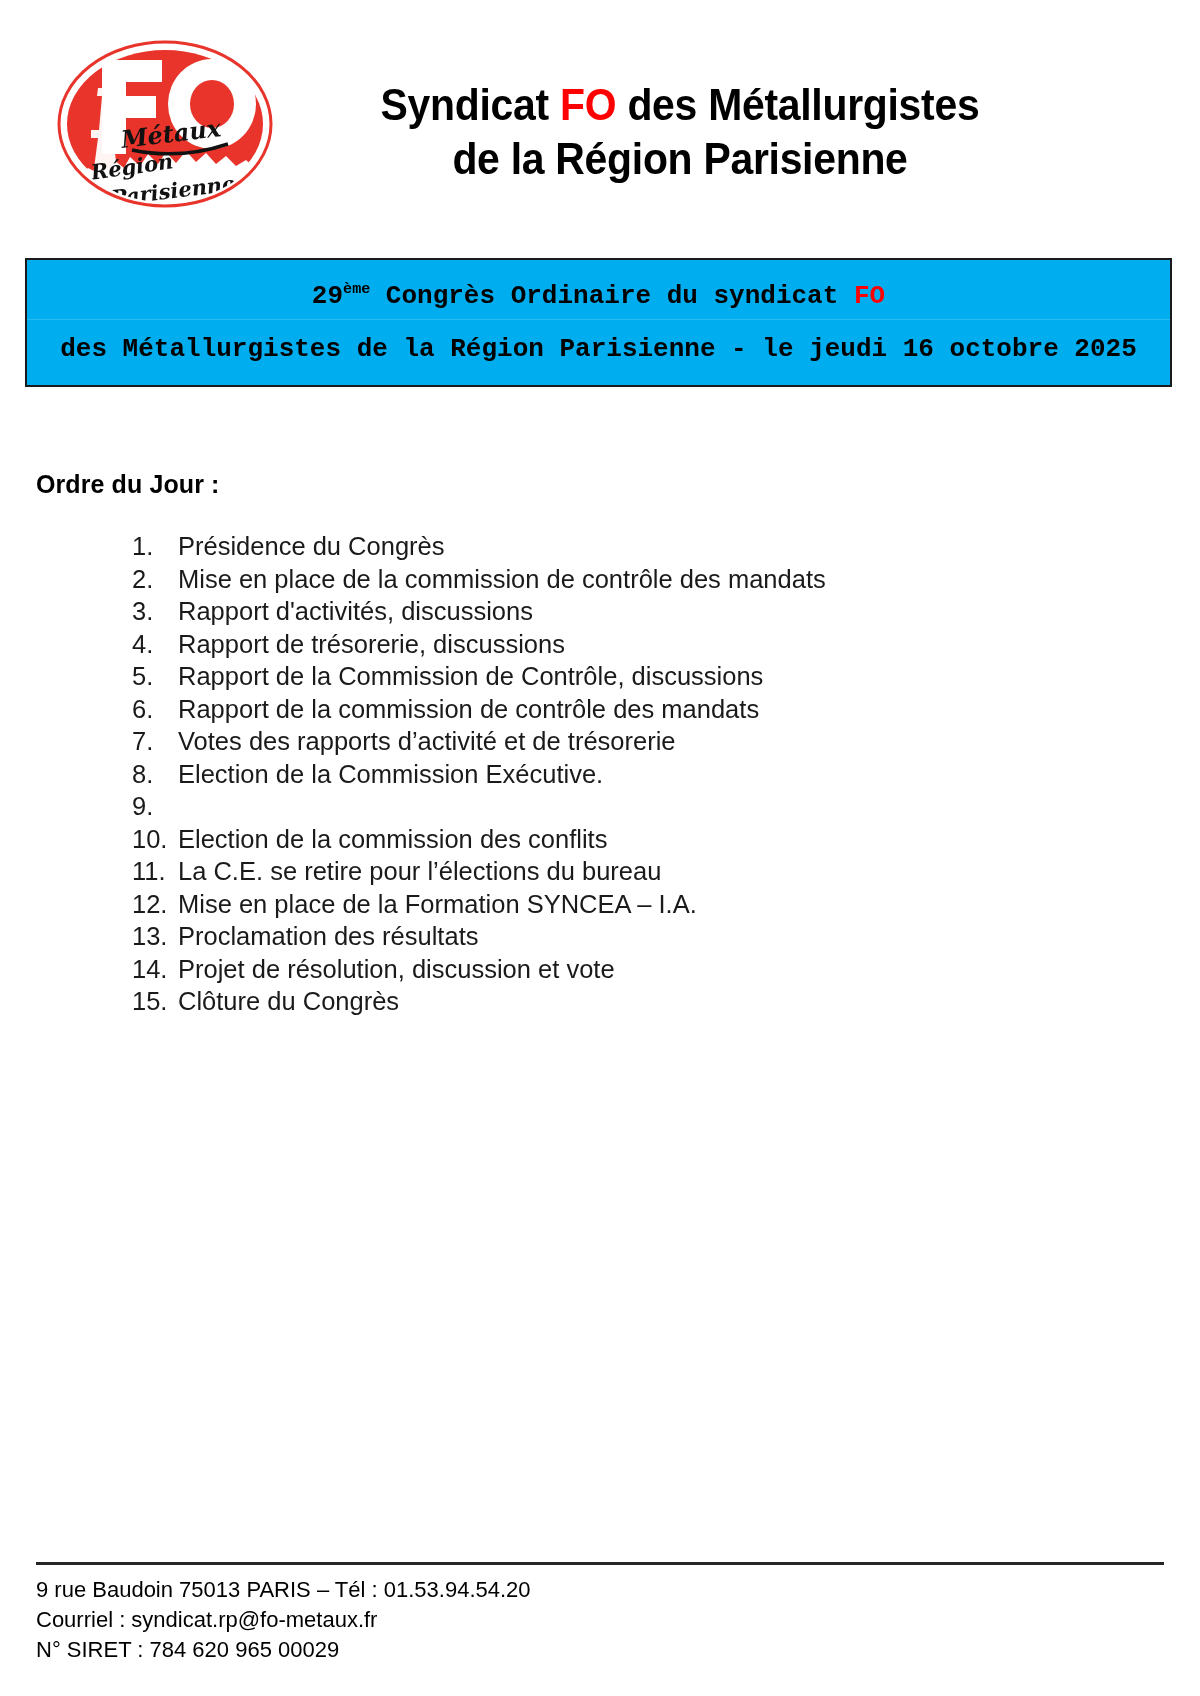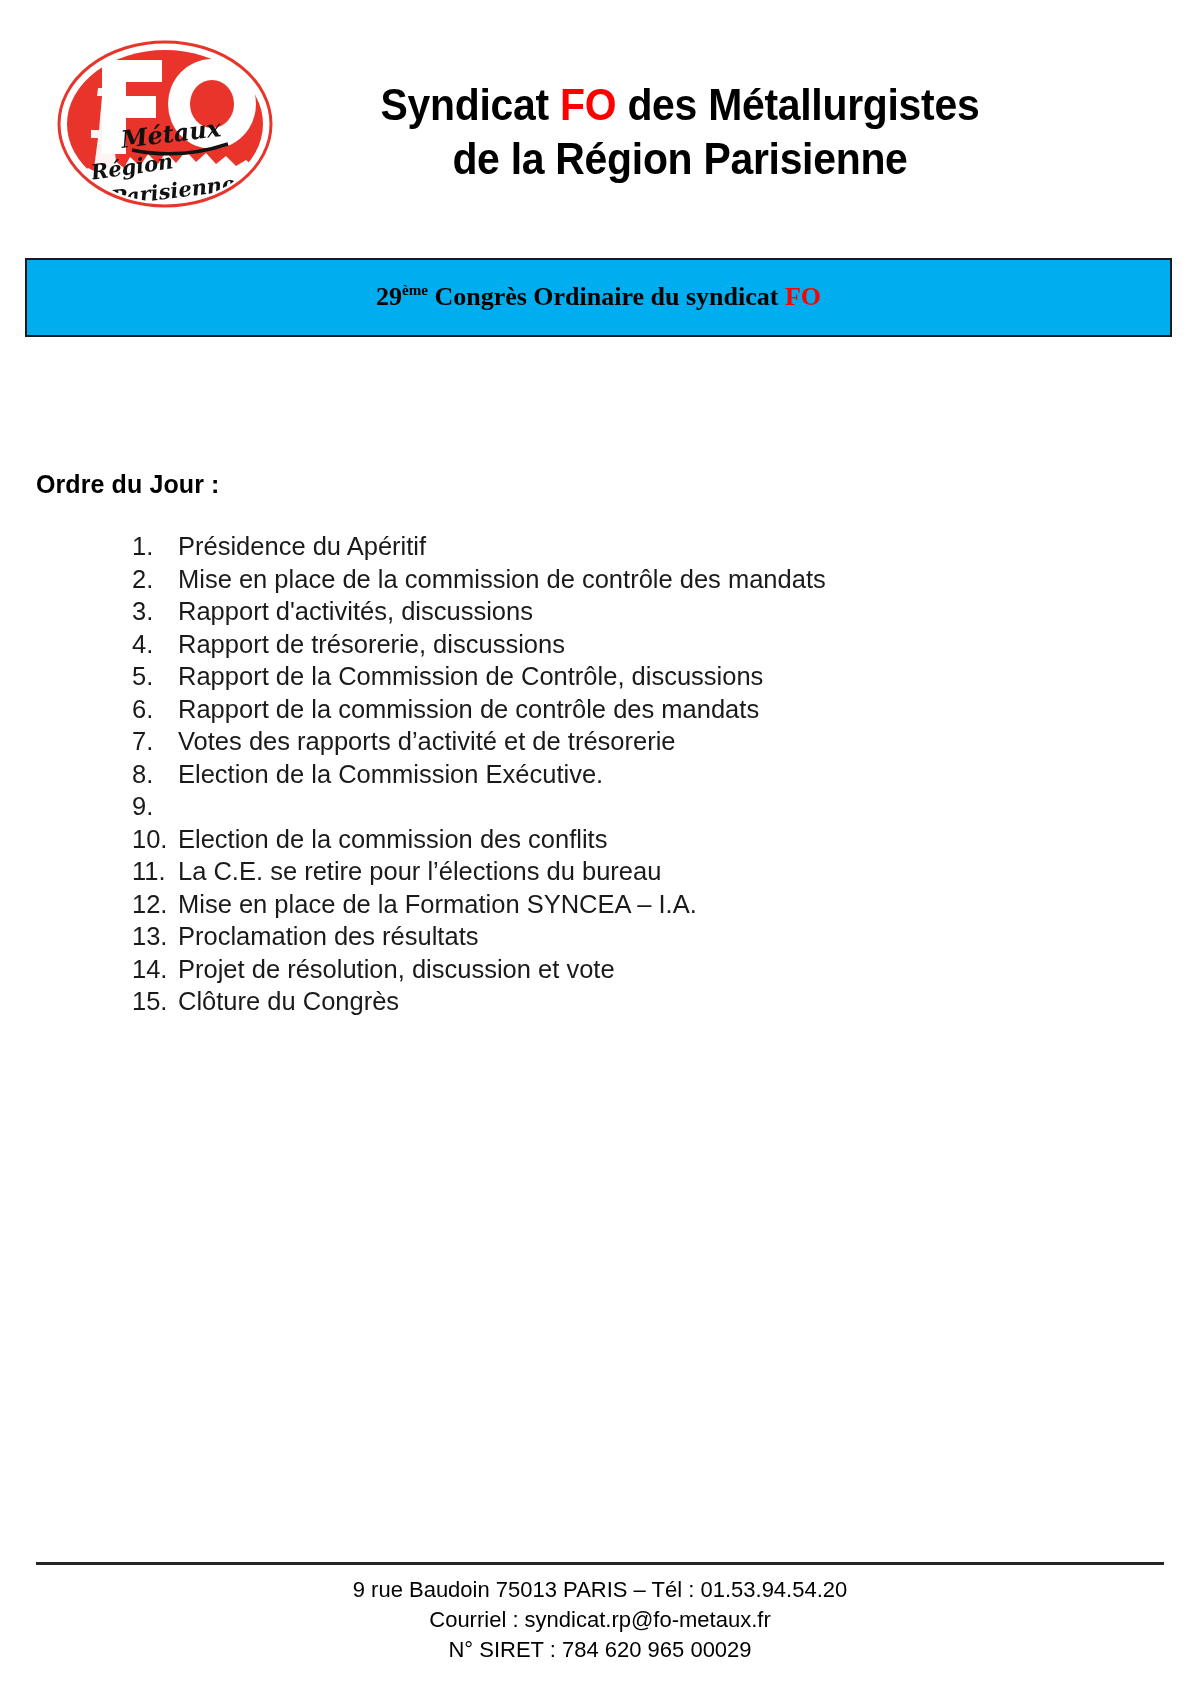--- a/index.html
+++ b/index.html
@@ -77,21 +77,21 @@
     top: 258px;
     width: 1147px;
     box-sizing: border-box;
     background: #00AEEF;
     border: 2px solid #1a1a1a;
     padding: 14px 0 16px 0;
   }
   .banner-line {
     display: block;
     text-align: center;
-    font-family: Liberation Serif, serif;
+    font-family: Liberation Mono, monospace;
     font-weight: bold;
     font-size: 26px;
     line-height: 1.2;
     color: #000000;
     white-space: nowrap;
     padding: 7px 0;
   }
   .banner-line.second {
     border-top: 1px solid #29bbf2;
     padding-top: 14px;
@@ -167,21 +167,21 @@
     top: 1562px;
     width: 1128px;
   }
   .footer-rule {
     width: 1128px;
     height: 0;
     border-top: 3px solid #262626;
     margin: 0 0 10px 0;
   }
   .footer-lines {
-    text-align: center;
+    text-align: left;
     font-family: "Liberation Sans", sans-serif;
     font-size: 22px;
     line-height: 30px;
     color: #000000;
   }
   .footer-line { display: block; white-space: nowrap; }
 </style>
 </head>
 <body>
 
@@ -230,30 +230,31 @@
 
     <div class="header-title">
       <span class="title-line"><span>Syndicat </span><span class="fo-red">FO</span><span> des Métallurgistes</span></span>
       <span class="title-line">de la Région Parisienne</span>
     </div>
 
   </div>
 
   <div class="banner">
     <span class="banner-line first"><span>29</span><sup>ème</sup><span> Congrès Ordinaire du syndicat </span><span class="fo-red">FO</span></span>
+    <span class="banner-line second">des Métallurgistes de la Région Parisienne - le jeudi 16 octobre 2025</span>
   </div>
 
   <div class="content">
 
     <div class="agenda-label">Ordre du Jour :</div>
 
     <ol class="agenda-list" id="agenda-list">
         <li class="agenda-item">
           <span class="agenda-num">1.</span>
-          <span class="agenda-text">Présidence du Apéritif</span>
+          <span class="agenda-text">Présidence du Congrès</span>
         </li>
         <li class="agenda-item">
           <span class="agenda-num">2.</span>
           <span class="agenda-text">Mise en place de la commission de contrôle des mandats</span>
         </li>
         <li class="agenda-item">
           <span class="agenda-num">3.</span>
           <span class="agenda-text">Rapport d'activités, discussions</span>
         </li>
         <li class="agenda-item">

